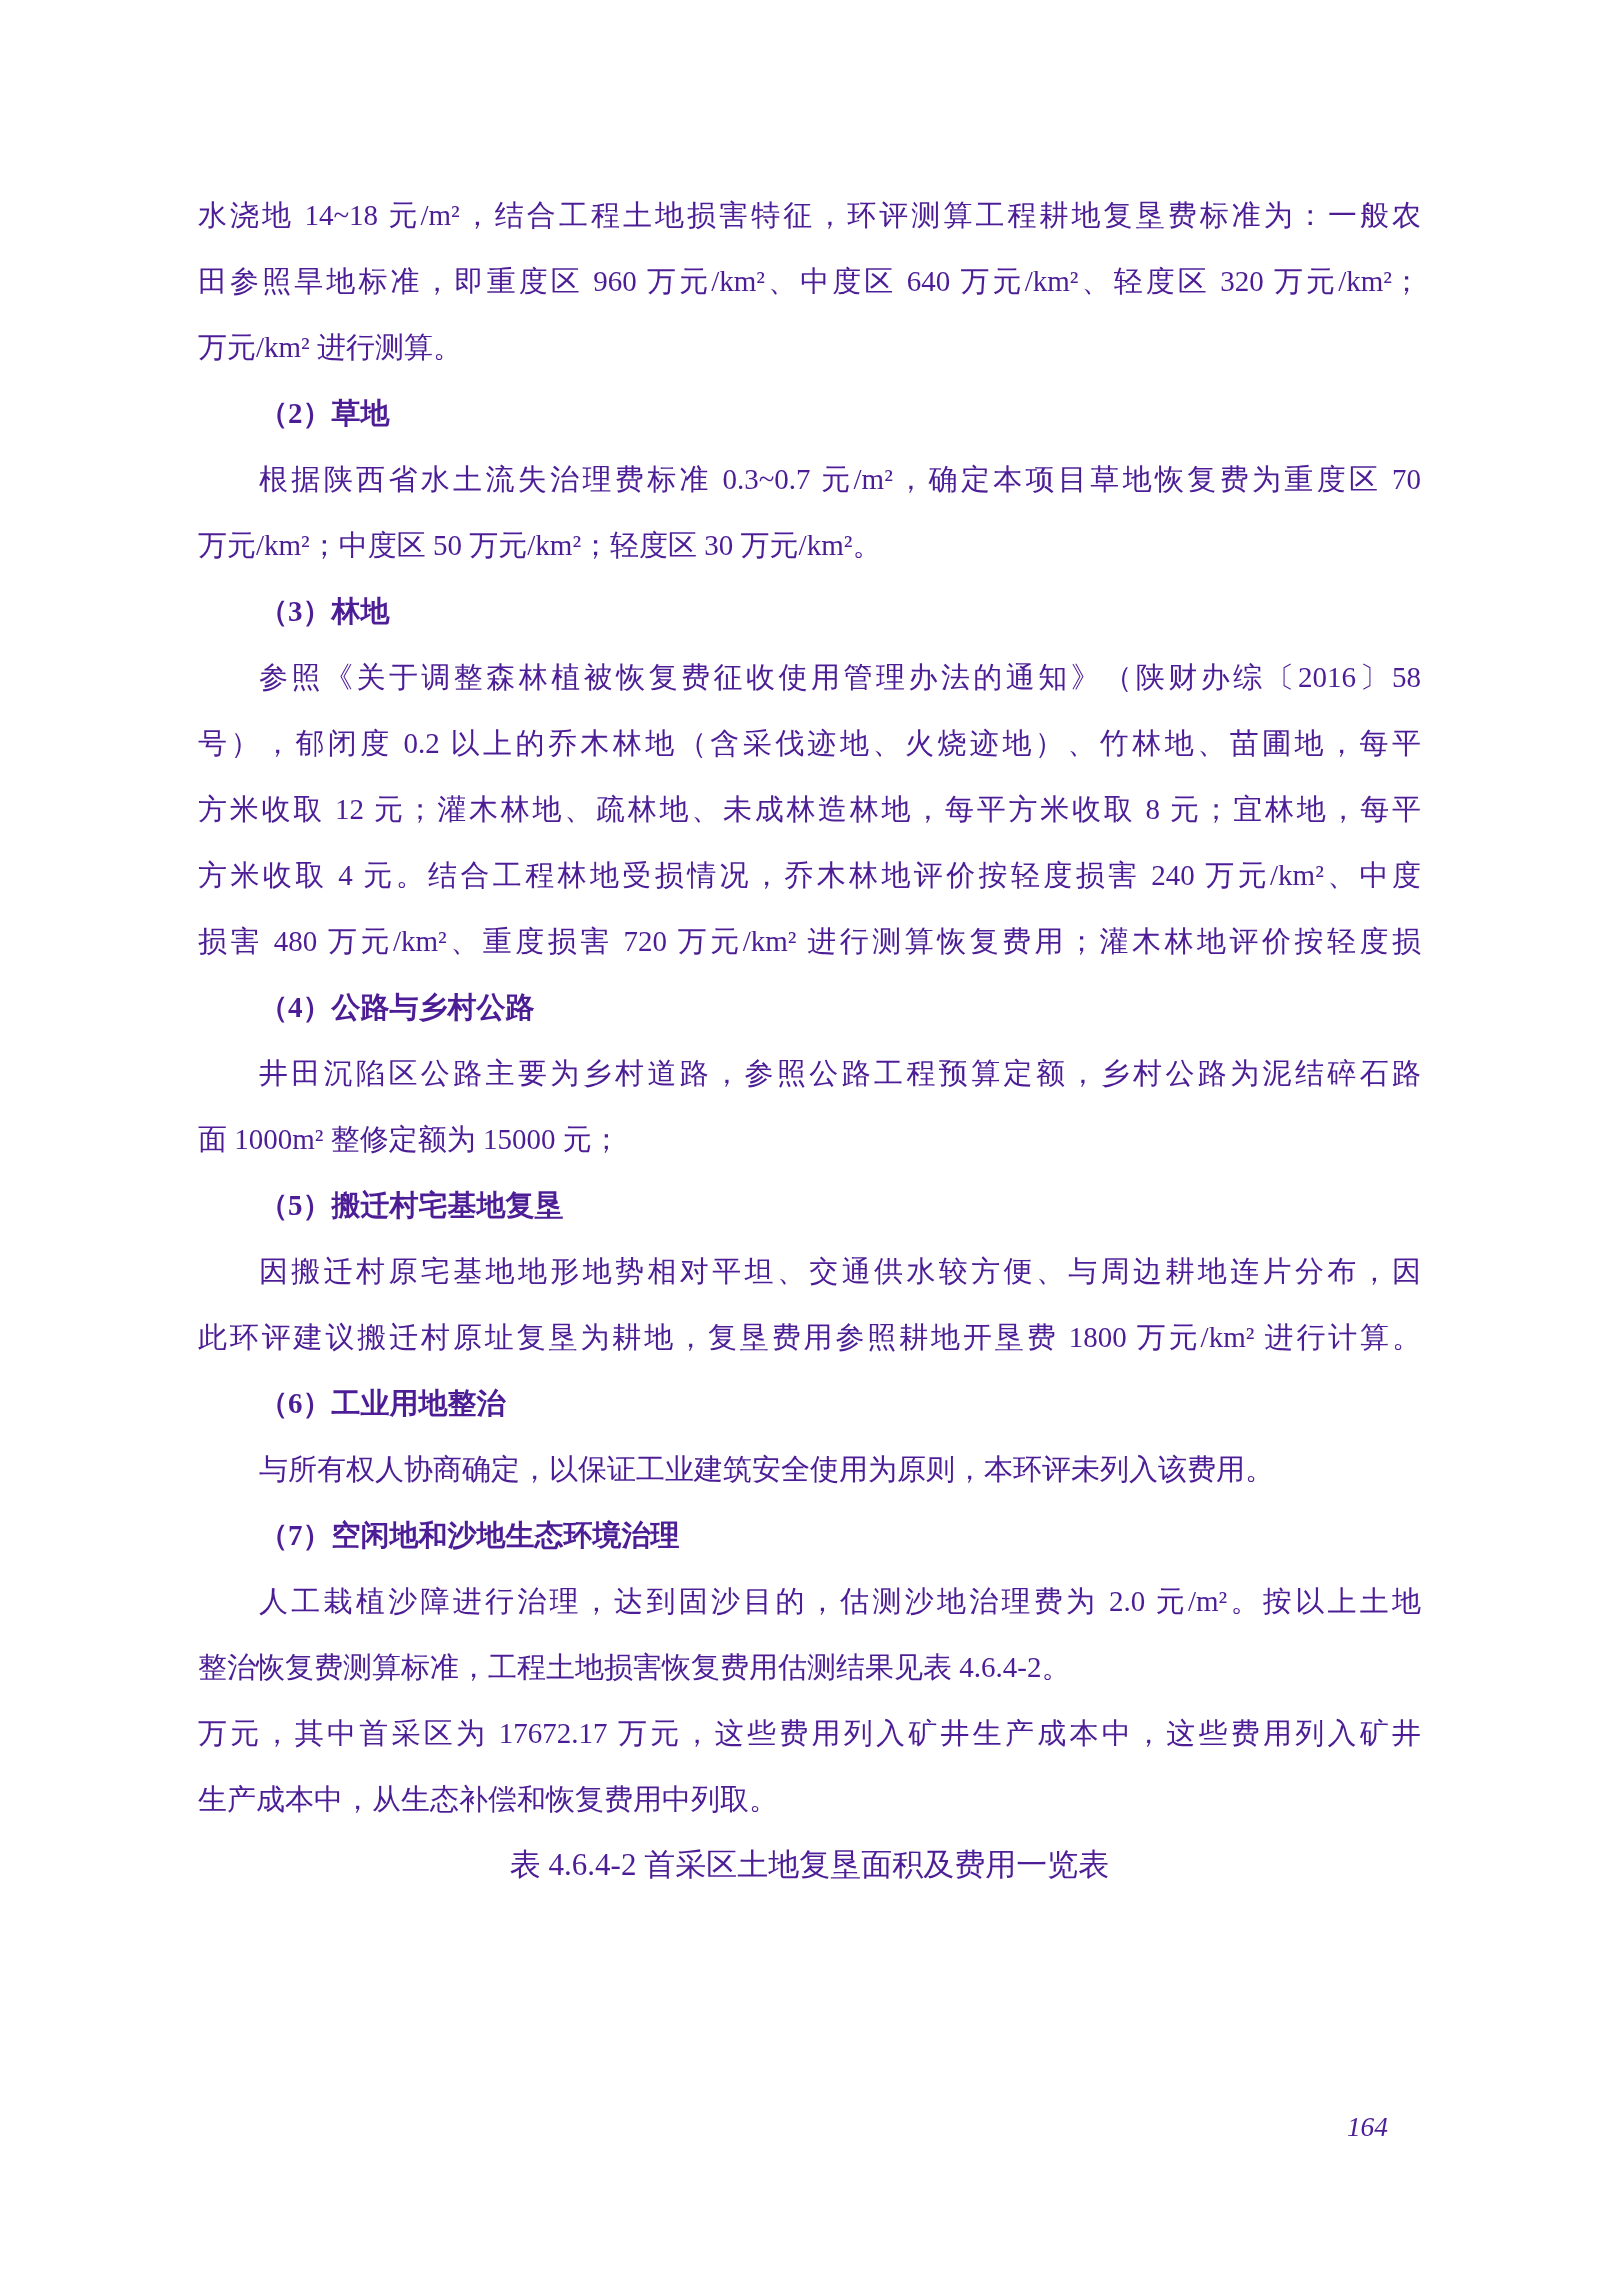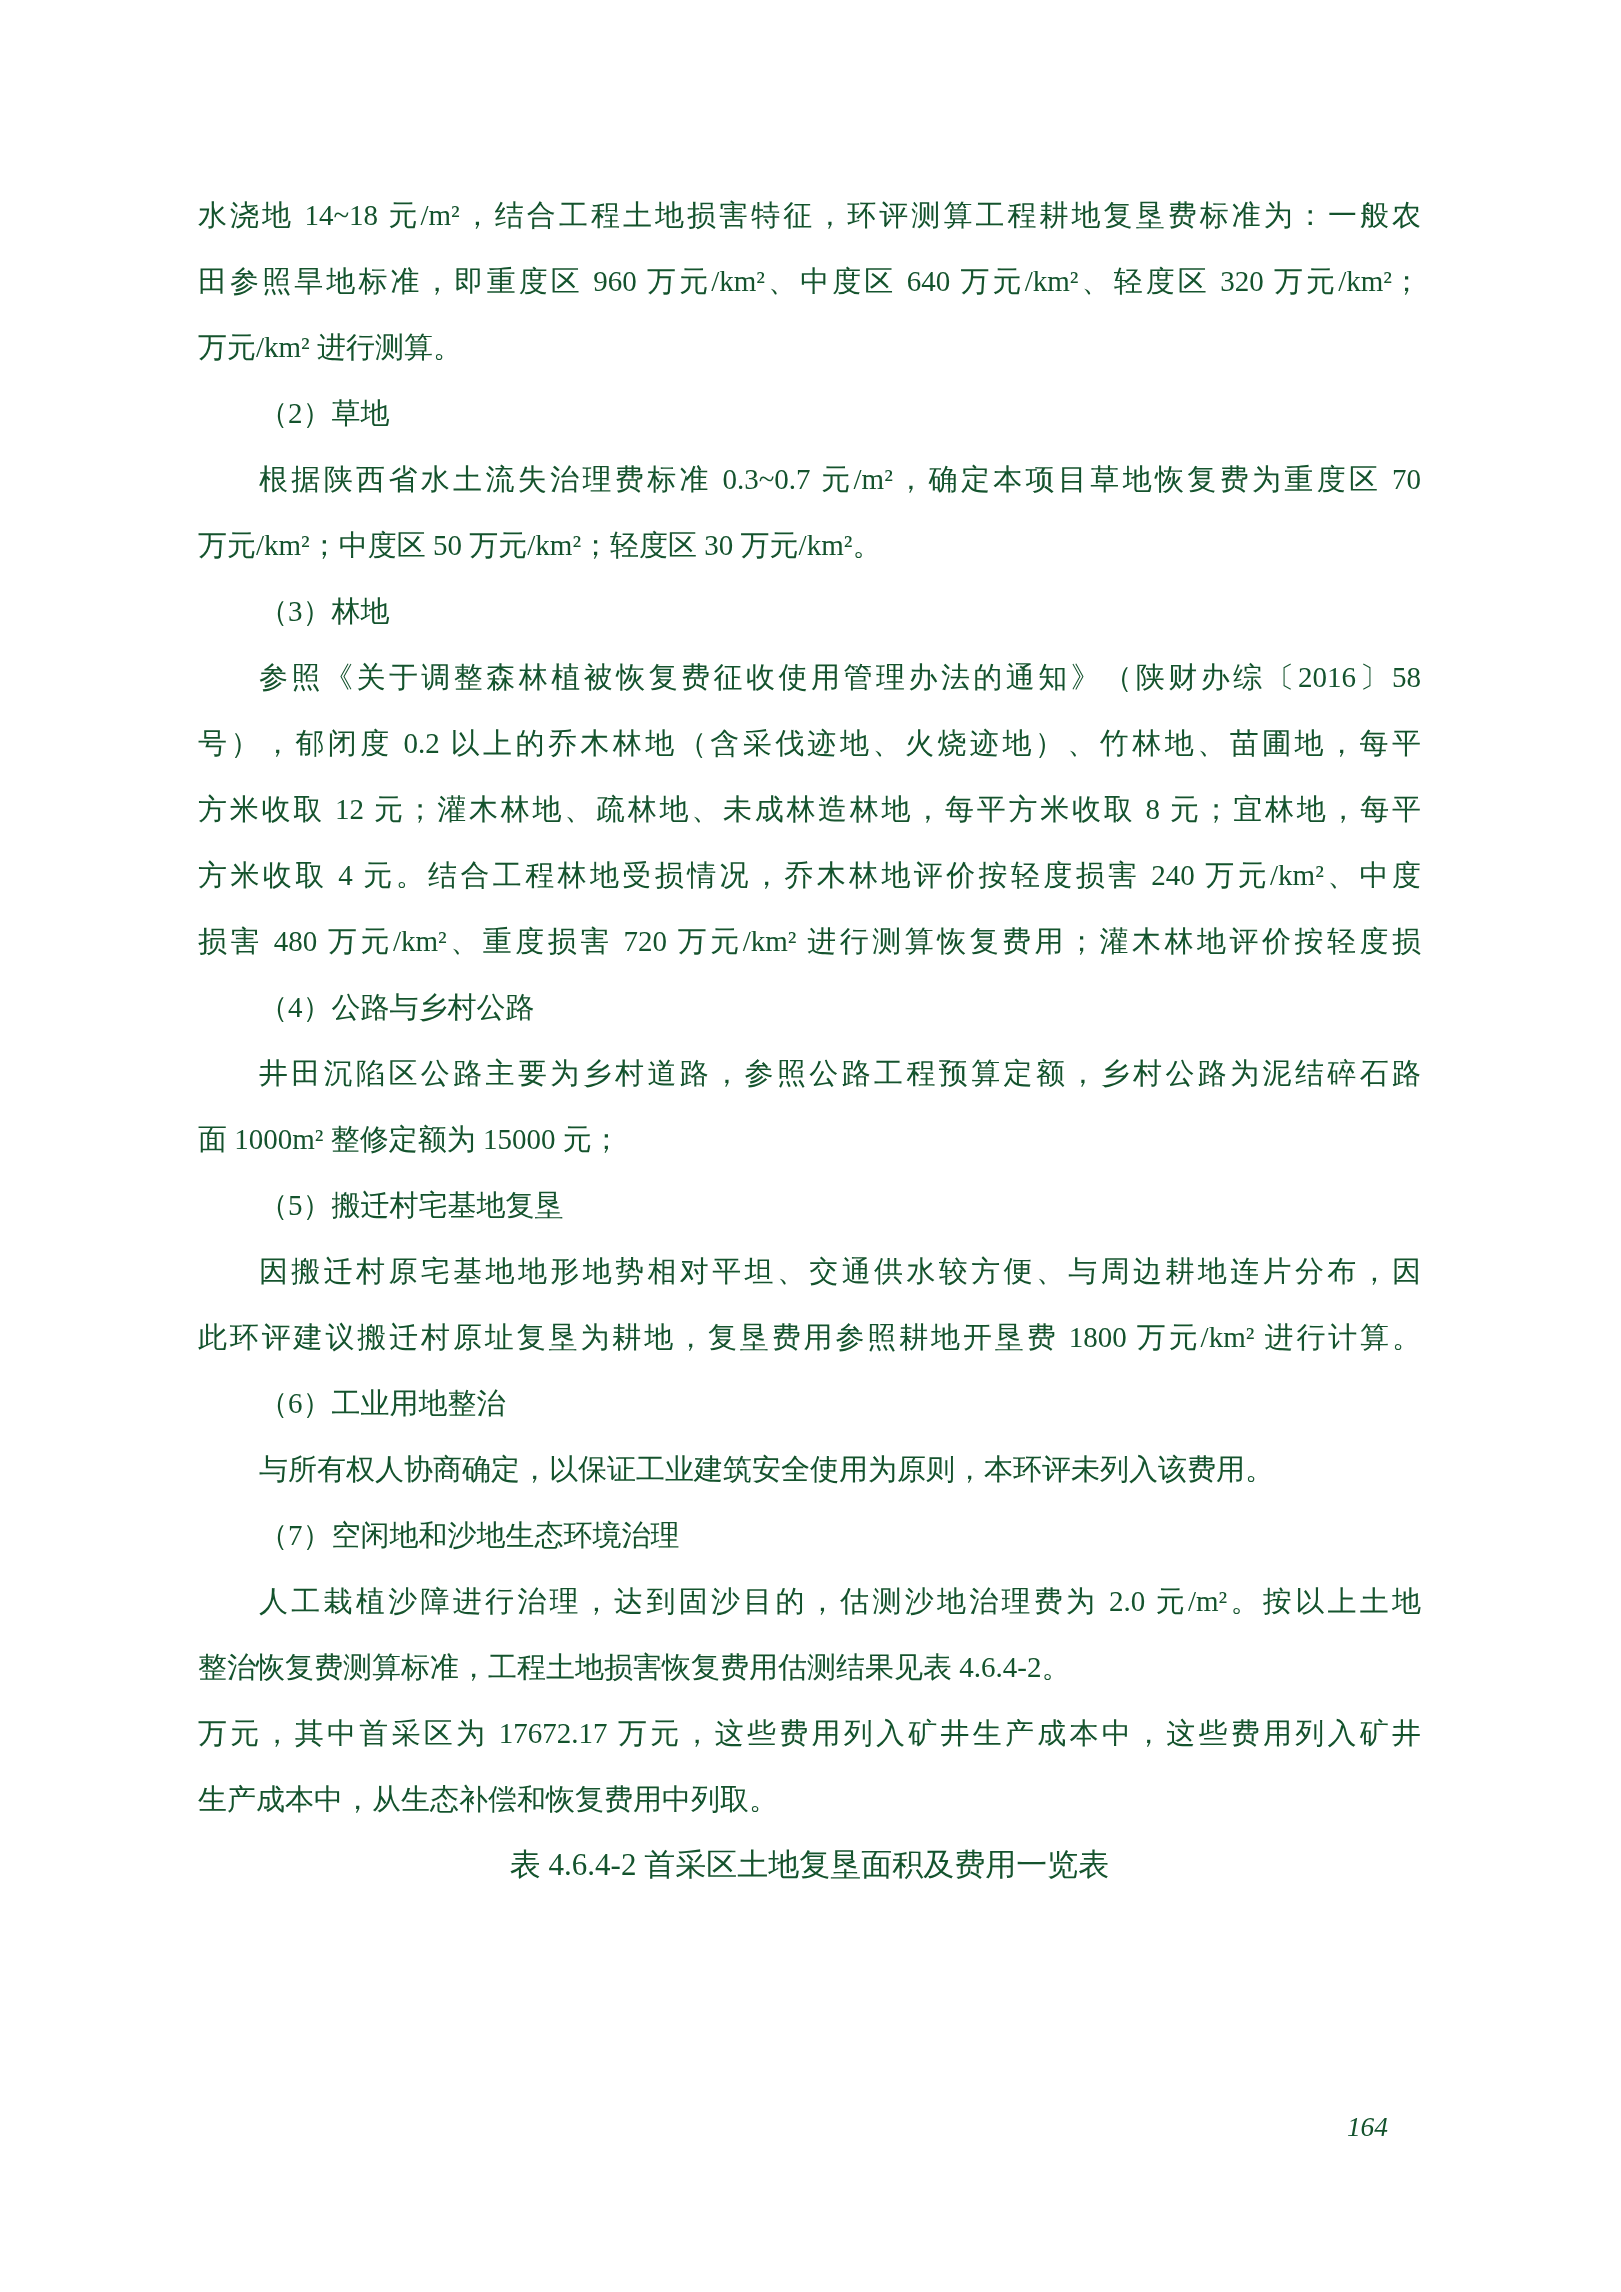--- a/index.html
+++ b/index.html
@@ -5,21 +5,21 @@
   html, body {
     margin: 0;
     padding: 0;
     background: #ffffff;
   }
   .page {
     position: relative;
     width: 1621px;
     height: 2293px;
     background: #ffffff;
-    color: #14532d;
+    color: #4c1d95;
     font-family: "Liberation Serif", "DejaVu Serif", serif;
     overflow: hidden;
   }
   .content {
     position: absolute;
     left: 198px;
     top: 182px;
     width: 1223px;
     font-size: 29px;
     line-height: 66px;
@@ -29,21 +29,21 @@
     white-space: normal;
     text-align: justify;
     text-align-last: justify;
   }
   .line.last {
     text-align: left;
     text-align-last: auto;
   }
   .line.ind { text-indent: 61px; }
   .heading {
-    font-weight: normal;
+    font-weight: bold;
     text-indent: 61px;
     text-align: left;
     text-align-last: auto;
     line-height: 66px;
   }
   .caption {
     font-weight: normal;
     text-align: center;
     text-align-last: center;
     text-indent: 0;

